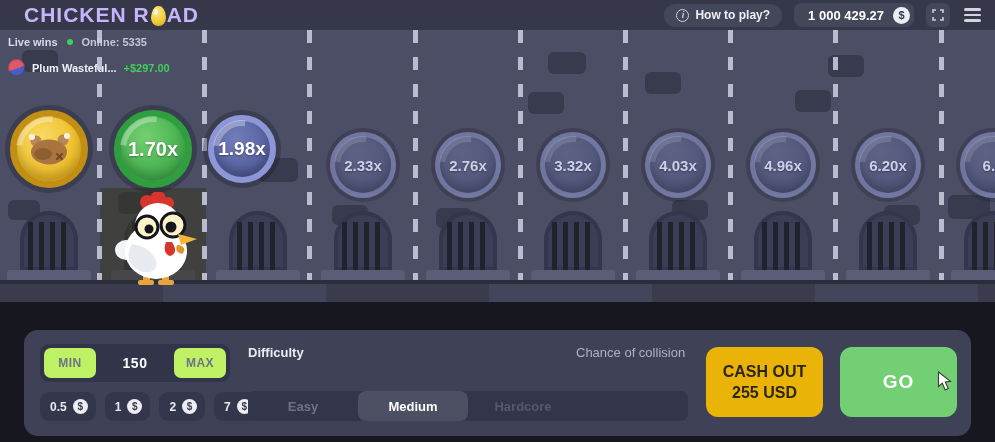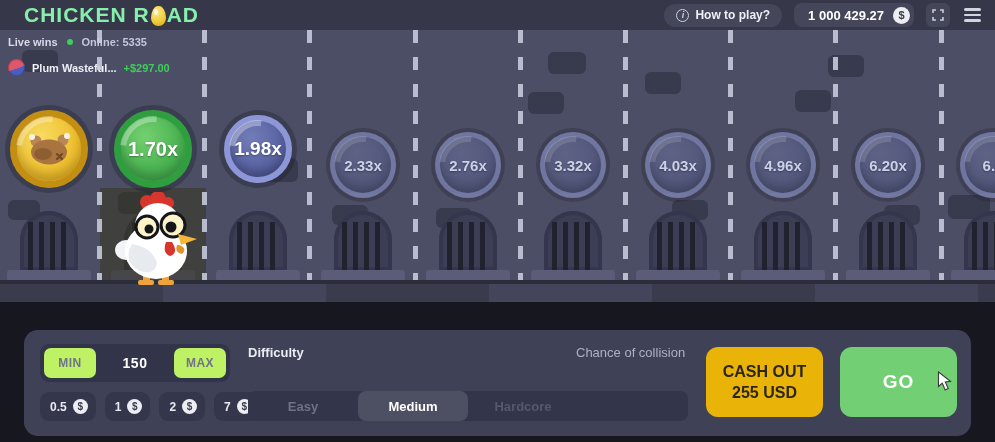--- a/index.html
+++ b/index.html
@@ -3,21 +3,21 @@
 <meta charset="utf-8">
 <style>
   * { margin:0; padding:0; box-sizing:border-box; }
   body { background:#0e0f15; font-family:"Liberation Sans","DejaVu Sans",sans-serif; }
   .stage{ position:relative; width:995px; height:442px; overflow:hidden;
           background:#16171f; -webkit-font-smoothing:antialiased; }
 
   
   .topbar{ position:absolute; top:0; left:0; right:0; height:30px; background:#363849;
            display:flex; align-items:center; padding:0 12px 0 24px; z-index:60; }
-  .logo{ display:flex; align-items:center; color:#86efac; font-weight:900; font-size:21px;
+  .logo{ display:flex; align-items:center; color:#c4b5fd; font-weight:900; font-size:21px;
          letter-spacing:1px; white-space:nowrap; }
   .egg{ width:15px; height:20px; margin:0 1px; display:inline-block;
         background:radial-gradient(circle at 35% 30%, #fbe98a, #f2cd3c 55%, #d9a515);
         border-radius:50% 50% 50% 50% / 62% 62% 42% 42%; position:relative; top:1px; }
   .egg i{ position:absolute; left:3px; top:3px; width:4px; height:6px; border-radius:50%;
           background:rgba(255,255,255,.75); }
   .top-right{ margin-left:auto; display:flex; align-items:center; gap:12px; }
   .pill{ background:#44465a; color:#eef0f6; border-radius:13px; height:23px;
          display:flex; align-items:center; gap:6px; padding:0 12px; font-size:12px;
          font-weight:700; cursor:pointer; }
@@ -65,21 +65,21 @@
                 border:6px solid transparent; border-top-color:rgba(255,255,255,.32);
                 transform:rotate(-38deg); }
   .coin.gold{ width:78px; height:78px; left:10px; top:80px; font-size:20px;
               border:7px solid #c28f12;
               background:radial-gradient(circle at 38% 30%, #f7db62, #efc132 55%, #e2ac1d);
               box-shadow:0 0 0 5px rgba(24,25,36,.32), inset 0 -7px 10px rgba(0,0,0,.18); }
   .coin.current{ width:78px; height:78px; left:114px; top:80px; font-size:20px;
               border:7px solid #2e9e3e;
               background:radial-gradient(circle at 38% 30%, #74d070, #4cb453 55%, #3aa647);
               box-shadow:0 0 0 5px rgba(24,25,36,.32), inset 0 -7px 10px rgba(0,0,0,.2); }
-  .coin.next{ width:68px; height:68px; left:224px; top:85px; font-size:19px;
+  .coin.next{ width:68px; height:68px; left:208px; top:85px; font-size:19px;
               border:6px solid #8d97d8;
               background:radial-gradient(circle at 38% 30%, #727eb8 , #5a65a4 55%, #4b5590);
               background:radial-gradient(circle at 38% 30%, #727cb8, #5a65a4 55%, #4b5590);
               box-shadow:0 0 0 5px rgba(24,25,36,.32), inset 0 -6px 9px rgba(0,0,0,.22);justify-content:center; }
   .coin.locked{ width:66px; height:66px; top:102px; font-size:15px; color:#ccd1e8;
               border:5px solid rgba(136,144,190,.55);
               background:radial-gradient(circle at 38% 30%, #5e6386, #53587c 58%, #4c5175);
               box-shadow:0 0 0 4px rgba(24,25,36,.25), inset 0 -6px 8px rgba(0,0,0,.18); }
   .coin.locked:before{ border-top-color:rgba(255,255,255,.14); }
 

